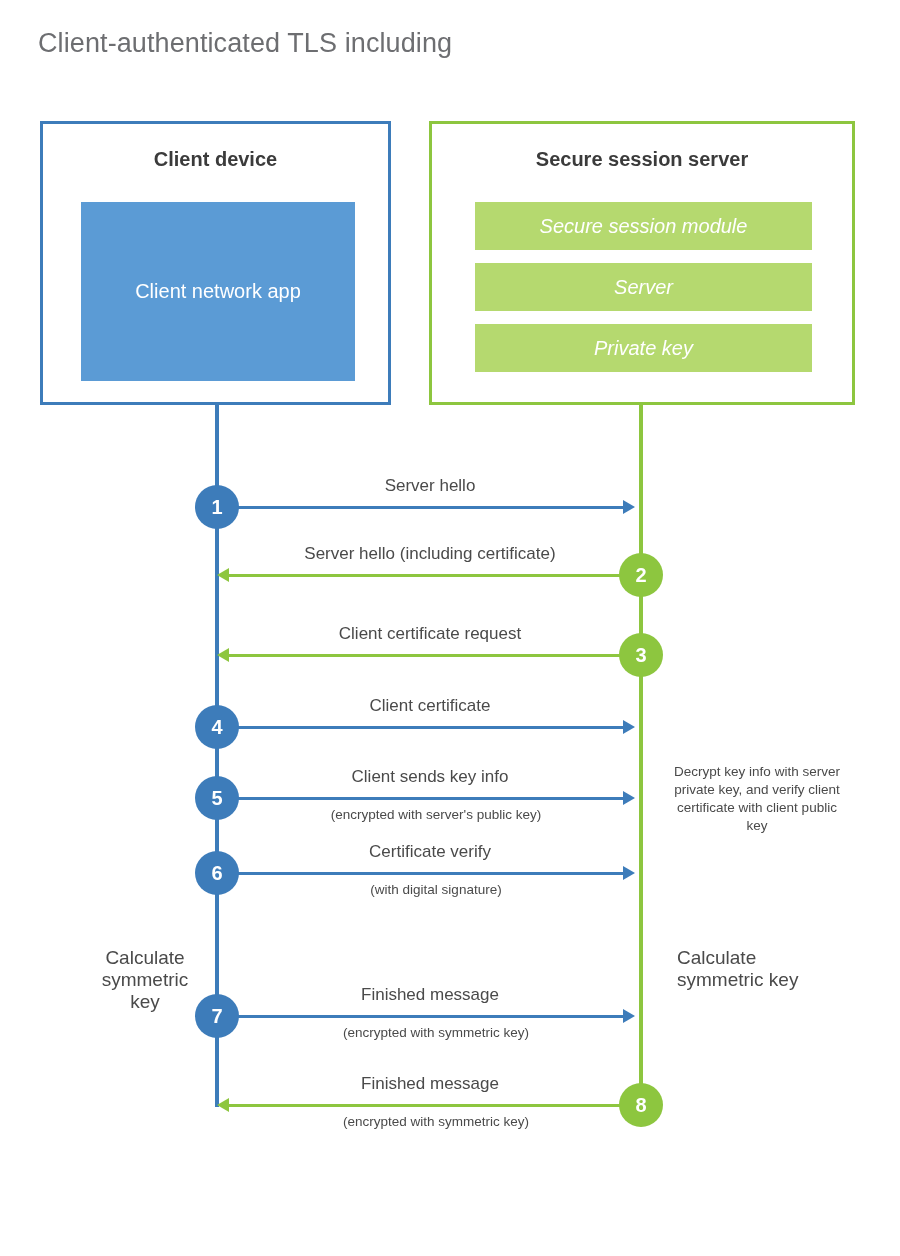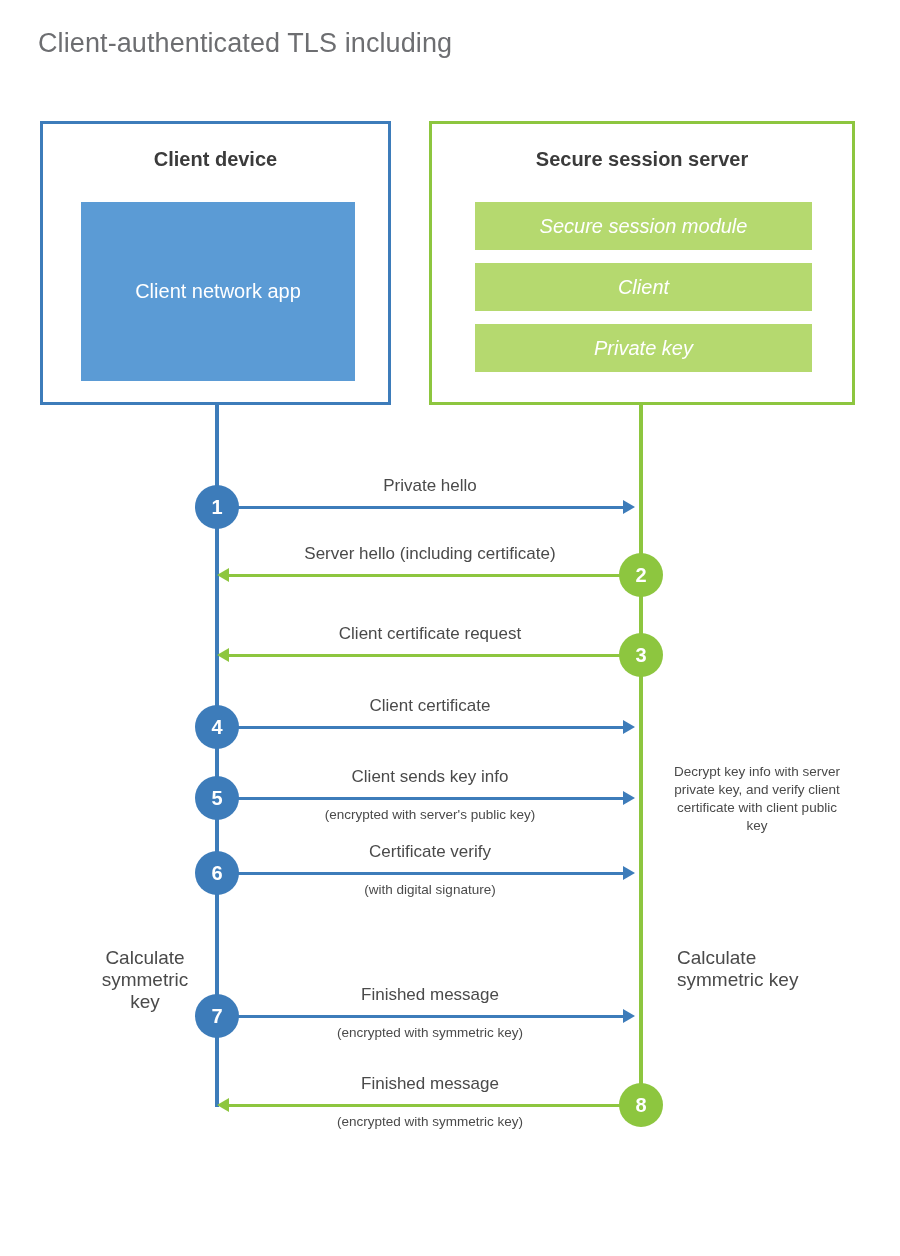--- a/index.html
+++ b/index.html
@@ -151,21 +151,21 @@
     left: 230px;
     width: 400px;
     text-align: center;
     font-size: 17px;
     color: #4a4a4a;
     top: -31px;
     white-space: nowrap;
   }
   .msg-sublabel {
     position: absolute;
-    left: 230px;
+    left: 236px;
     width: 400px;
     text-align: center;
     font-size: 13.5px;
     color: #4a4a4a;
     top: 9px;
     white-space: nowrap;
   }
 
   
   .step-circle {
@@ -232,30 +232,30 @@
 
   <div class="party-box client">
     <div class="party-title">Client device</div>
     <div class="app-block">Client network app</div>
   </div>
 
   <div class="party-box server">
     <div class="party-title">Secure session server</div>
     <div class="server-bars">
       <div class="server-bar">Secure session module</div>
-      <div class="server-bar">Client</div>
+      <div class="server-bar">Server</div>
       <div class="server-bar">Private key</div>
     </div>
   </div>
 
   <div class="lifeline client-line"></div>
   <div class="lifeline server-line"></div>
 
   <div class="msg" style="top:507px;">
-    <div class="msg-label">Private hello</div>
+    <div class="msg-label">Server hello</div>
     <div class="msg-line blue" style="left:217px; width:406px;"></div>
     <div class="arrow-head right blue" style="left:623px;"></div>
     <div class="step-circle blue">1</div>
   </div>
 
   <div class="msg" style="top:575px;">
     <div class="msg-label">Server hello (including certificate)</div>
     <div class="msg-line green" style="left:229px; width:410px;"></div>
     <div class="arrow-head left green" style="left:217px;"></div>
     <div class="step-circle green">2</div>

